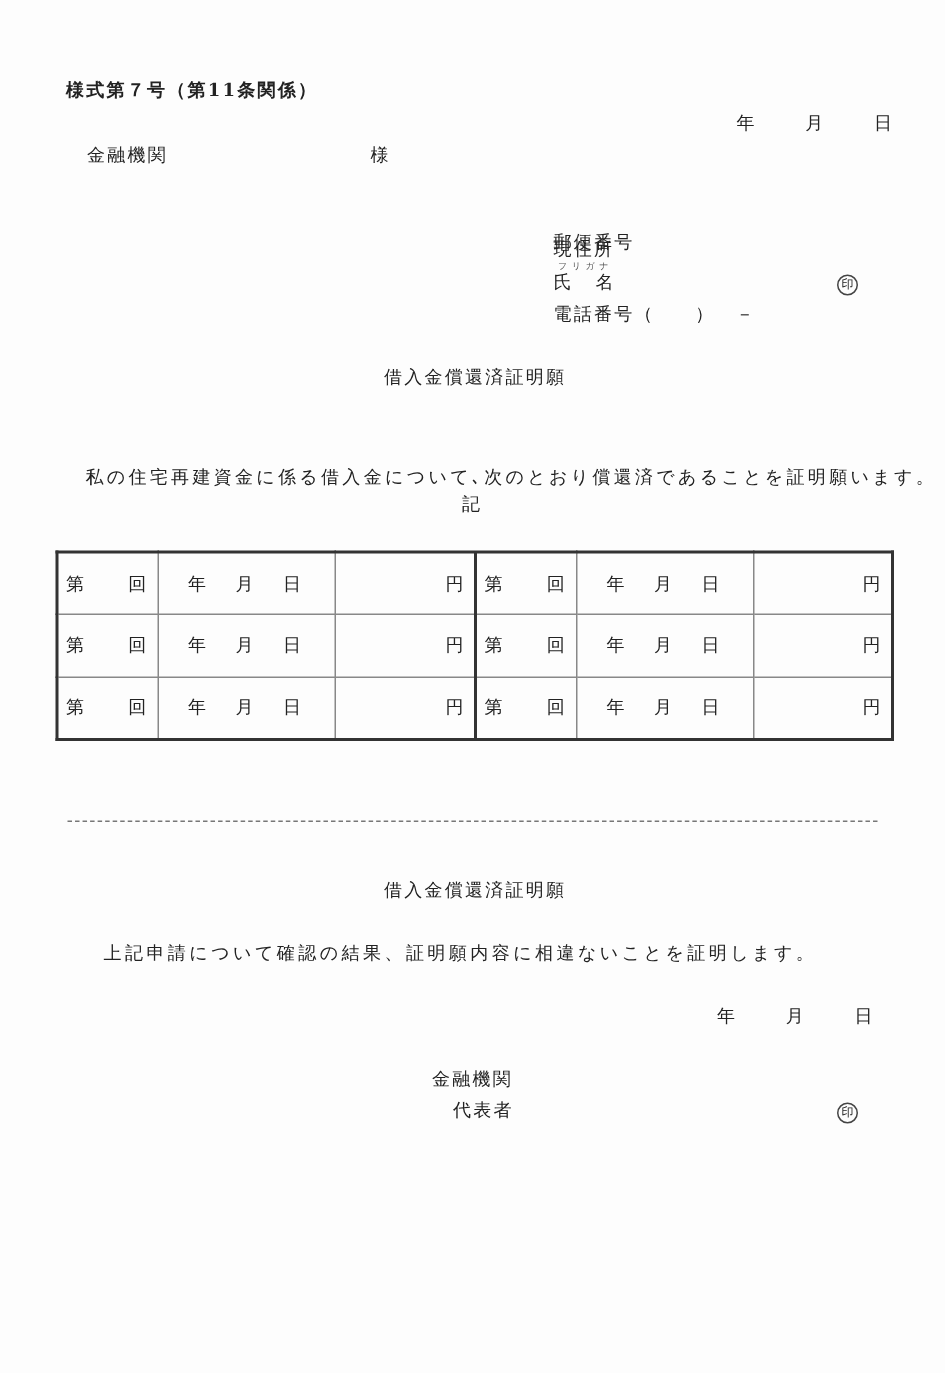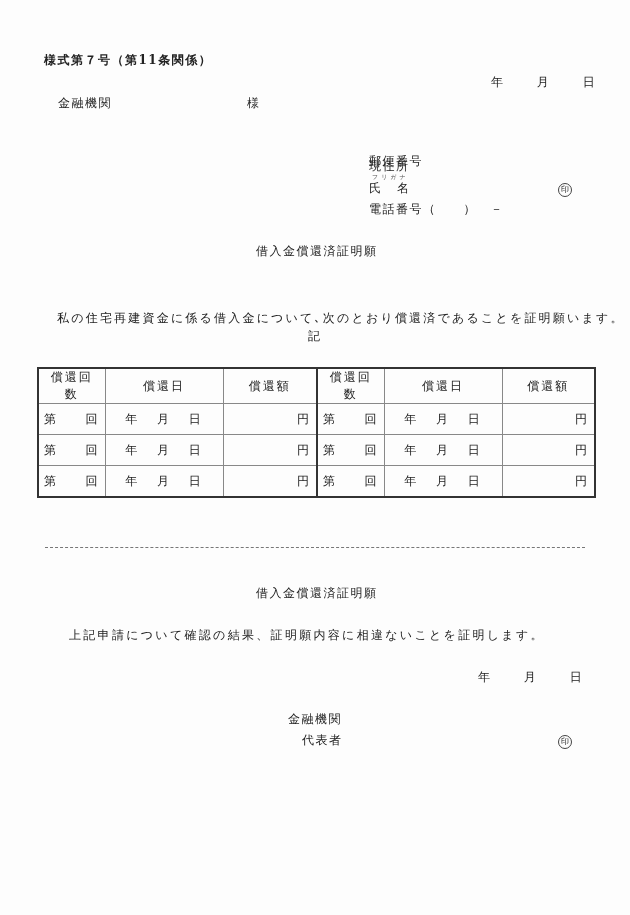--- a/index.html
+++ b/index.html
@@ -50,28 +50,20 @@
 <table class="ledger">
   <colgroup>
     <col style="width:67px">
       <col style="width:118px">
       <col style="width:94px">
     <col style="width:67px">
       <col style="width:118px">
       <col style="width:93px">
   </colgroup>
   <tbody>
-      <tr>
-    <th>償還回数</th>
-    <th>償還日</th>
-    <th>償還額</th>
-    <th class="divider">償還回数</th>
-    <th>償還日</th>
-    <th>償還額</th>
-  </tr>
   <tr>
     <td>
           <div class="cnt">
             <span>第</span>
             <span>回</span>
           </div>
         </td>
     <td>
           <div class="dt">
             <span>年</span>

